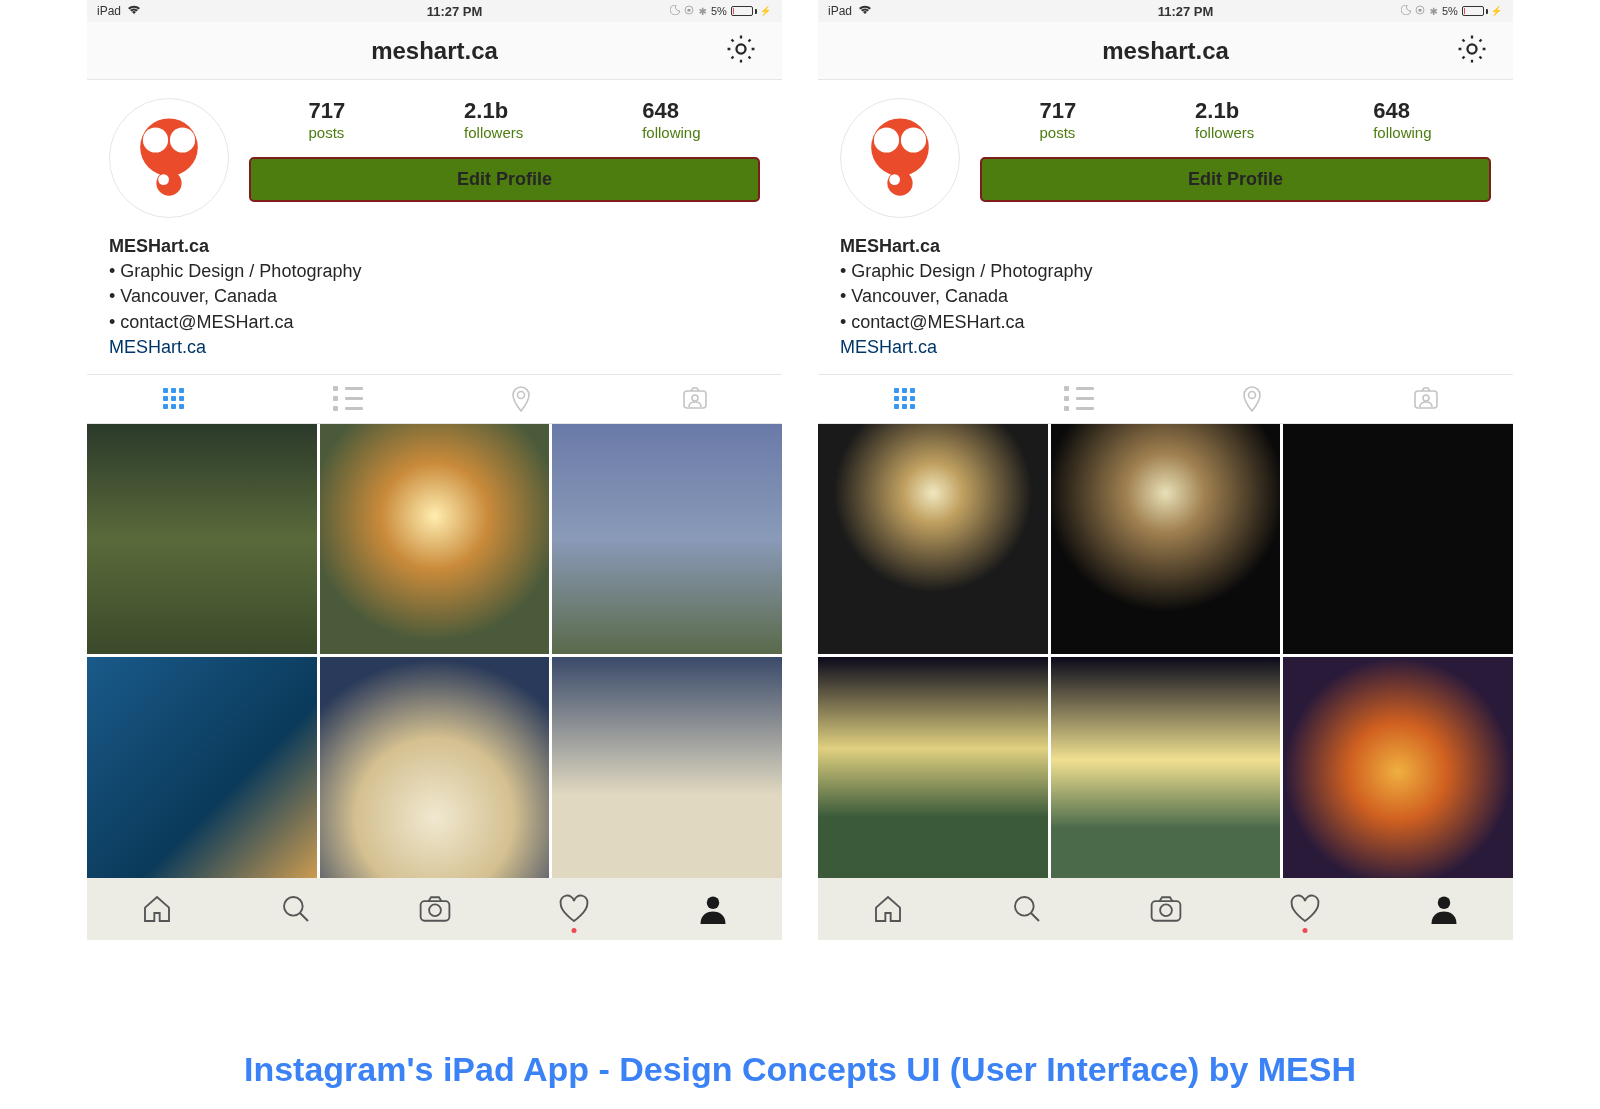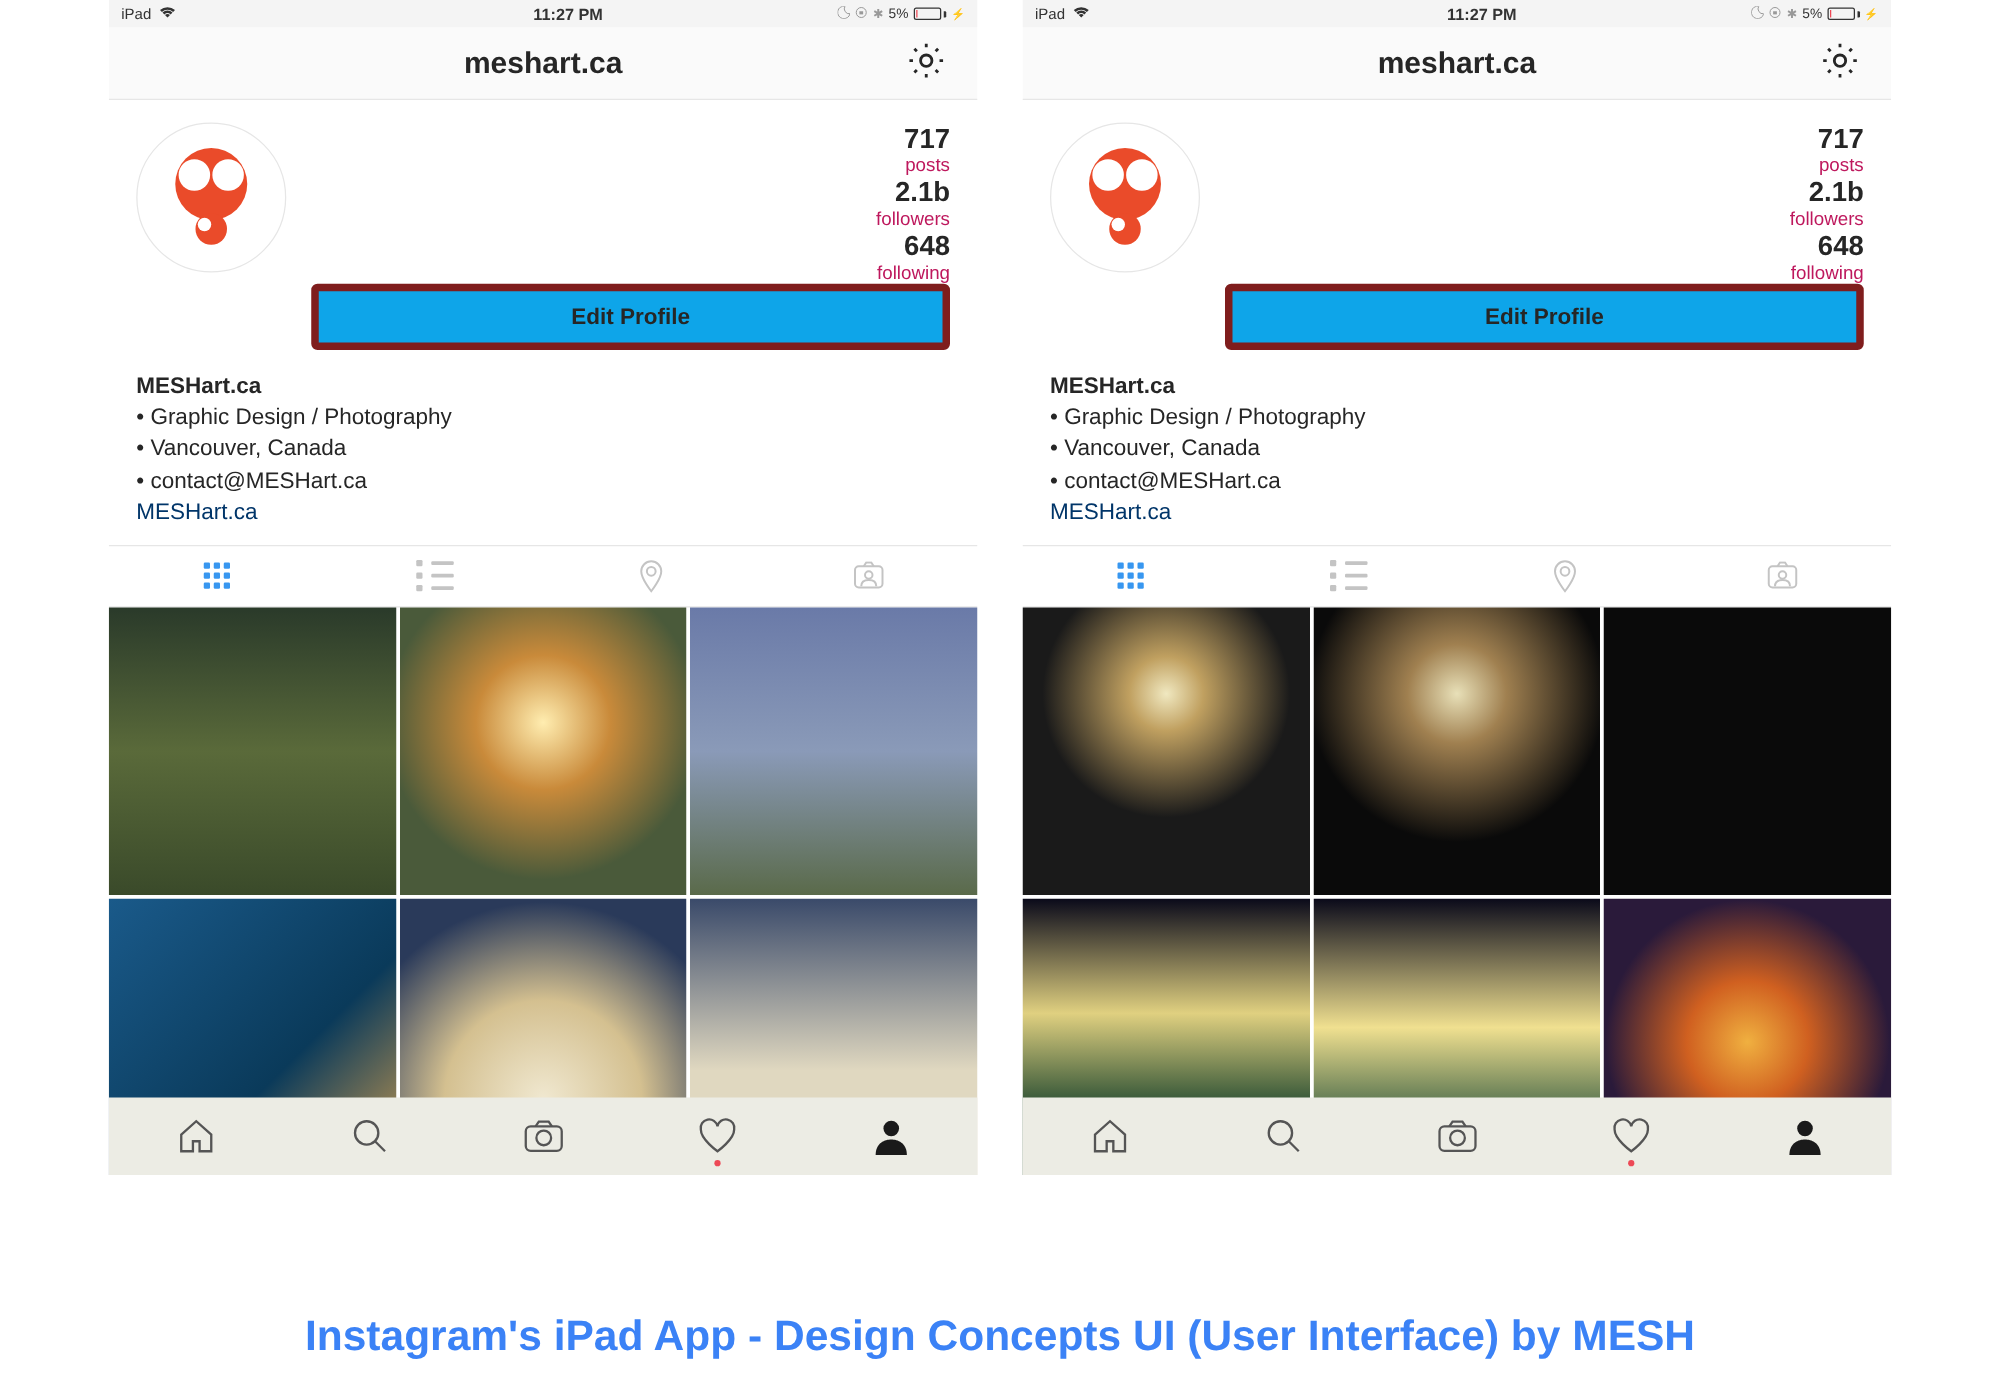--- a/index.html
+++ b/index.html
@@ -71,30 +71,29 @@
   background:#fff;
 }
 .avatar-inner {
   width: 90px; height: 90px;
   position: relative;
 }
 .stats-col { flex: 1; }
 .stats-row {
   display: flex;
   justify-content: space-around;
-  text-align: right;
-  margin-bottom: 0;
-  flex-direction: column;
+  text-align: left;
+  margin-bottom: 16px;
 }
 .stat .num { font-size: 22px; font-weight: 700; color: #262626; }
-.stat .lbl { font-size: 15px; color: #be185d; }
+.stat .lbl { font-size: 15px; color: #4d7c0f; }
 .edit-btn {
   width: 100%;
-  background: #0ea5e9;
-  border: 6px solid #7f1d1d;
+  background: #4d7c0f;
+  border: 2px solid #7f1d1d;
   border-radius: 5px;
   padding: 10px 0;
   font-size: 18px;
   font-weight: 700;
   color: #262626;
   text-align: center;
 }
 .bio {
   padding: 6px 22px 14px 22px;
   font-size: 18px;

